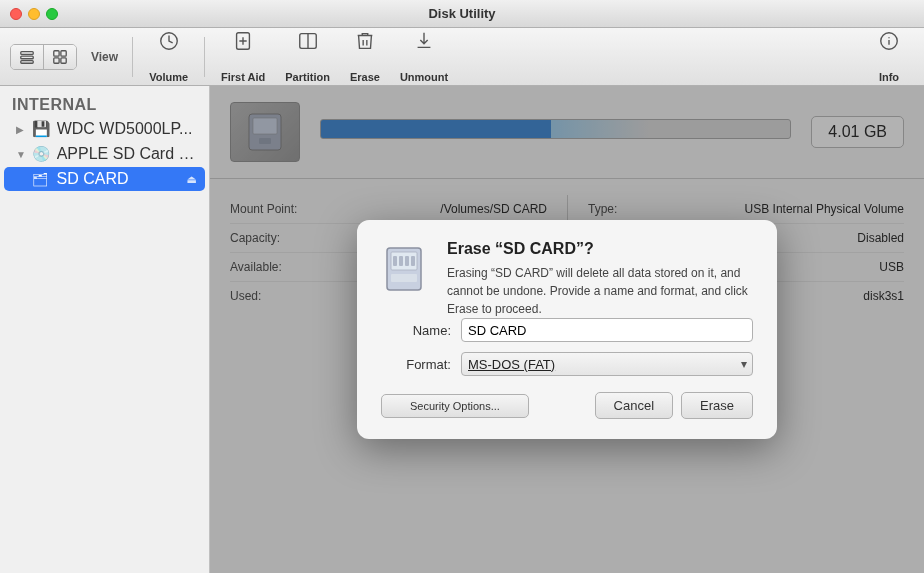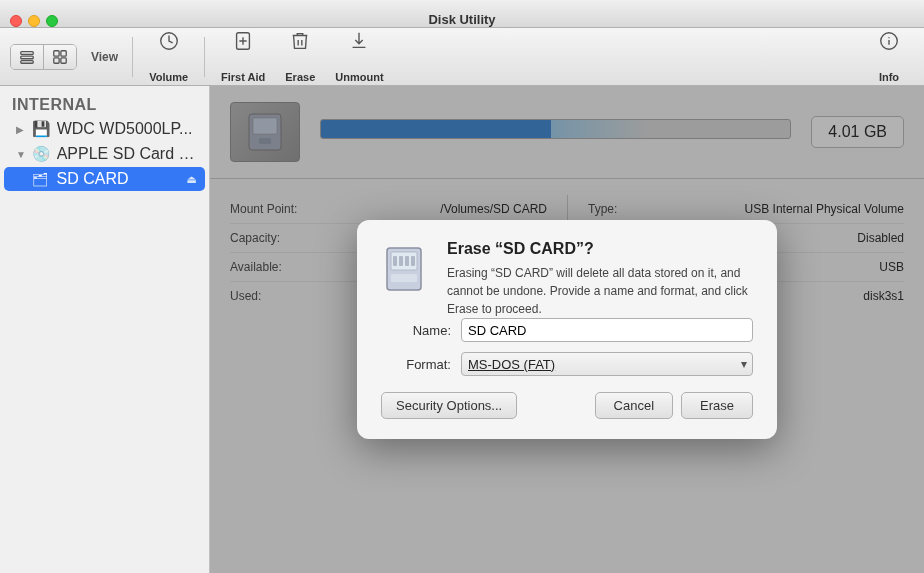--- a/index.html
+++ b/index.html
@@ -12,21 +12,21 @@
       overflow: hidden;
       position: relative;
     }
 
     
     .titlebar {
       background: linear-gradient(to bottom, #f0f0f0, #d8d8d8);
       border-bottom: 1px solid #b0b0b0;
       height: 28px;
       display: flex;
-      align-items: flex-end;
+      align-items: center;
       justify-content: center;
       position: relative;
       user-select: none;
     }
     .titlebar-title {
       font-size: 13px;
       font-weight: 600;
       color: #333;
     }
     .traffic-lights {
@@ -320,25 +320,25 @@
     
     .modal-buttons {
       display: flex;
       justify-content: flex-end;
       gap: 8px;
       margin-top: 16px;
       align-items: center;
     }
     .btn-security {
       margin-right: auto;
-      padding: 5px 14px;
+      padding: 5px 28px;
       background: linear-gradient(to bottom, #f5f5f5, #e0e0e0);
       border: 1px solid #b0b0b0;
       border-radius: 5px;
-      font-size: 13px;
+      font-size: 11px;
       cursor: pointer;
       color: #333;
     }
     .btn-cancel {
       padding: 5px 18px;
       background: linear-gradient(to bottom, #f5f5f5, #e0e0e0);
       border: 1px solid #b0b0b0;
       border-radius: 5px;
       font-size: 13px;
       cursor: pointer;
@@ -394,20 +394,27 @@
     </svg>
     <span class="toolbar-btn-label">Volume</span>
   </div>
   <div class="toolbar-sep"></div>
   <div class="toolbar-btn">
     <svg viewBox="0 0 24 24" width="22" height="22" fill="none" stroke="#555" stroke-width="1.5">
       <rect x="5" y="3" width="14" height="18" rx="2"></rect>
       <path d="M12 8v8M8 12h8"></path>
     </svg>
     <span class="toolbar-btn-label">First Aid</span>
+  </div>
+  <div class="toolbar-btn">
+    <svg viewBox="0 0 24 24" width="22" height="22" fill="none" stroke="#555" stroke-width="1.5">
+      <rect x="3" y="4" width="18" height="16" rx="2"></rect>
+      <path d="M12 4v16"></path>
+    </svg>
+    <span class="toolbar-btn-label">Partition</span>
   </div>
   <div class="toolbar-btn">
     <svg viewBox="0 0 24 24" width="22" height="22" fill="none" stroke="#555" stroke-width="1.5">
       <path d="M4 6h16M9 6V4h6v2M10 11v6M14 11v6M5 6l1 14h12l1-14"></path>
     </svg>
     <span class="toolbar-btn-label">Erase</span>
   </div>
   <div class="toolbar-btn">
     <svg viewBox="0 0 24 24" width="22" height="22" fill="none" stroke="#555" stroke-width="1.5">
       <path d="M12 3v12M8 11l4 4 4-4M5 19h14"></path>

